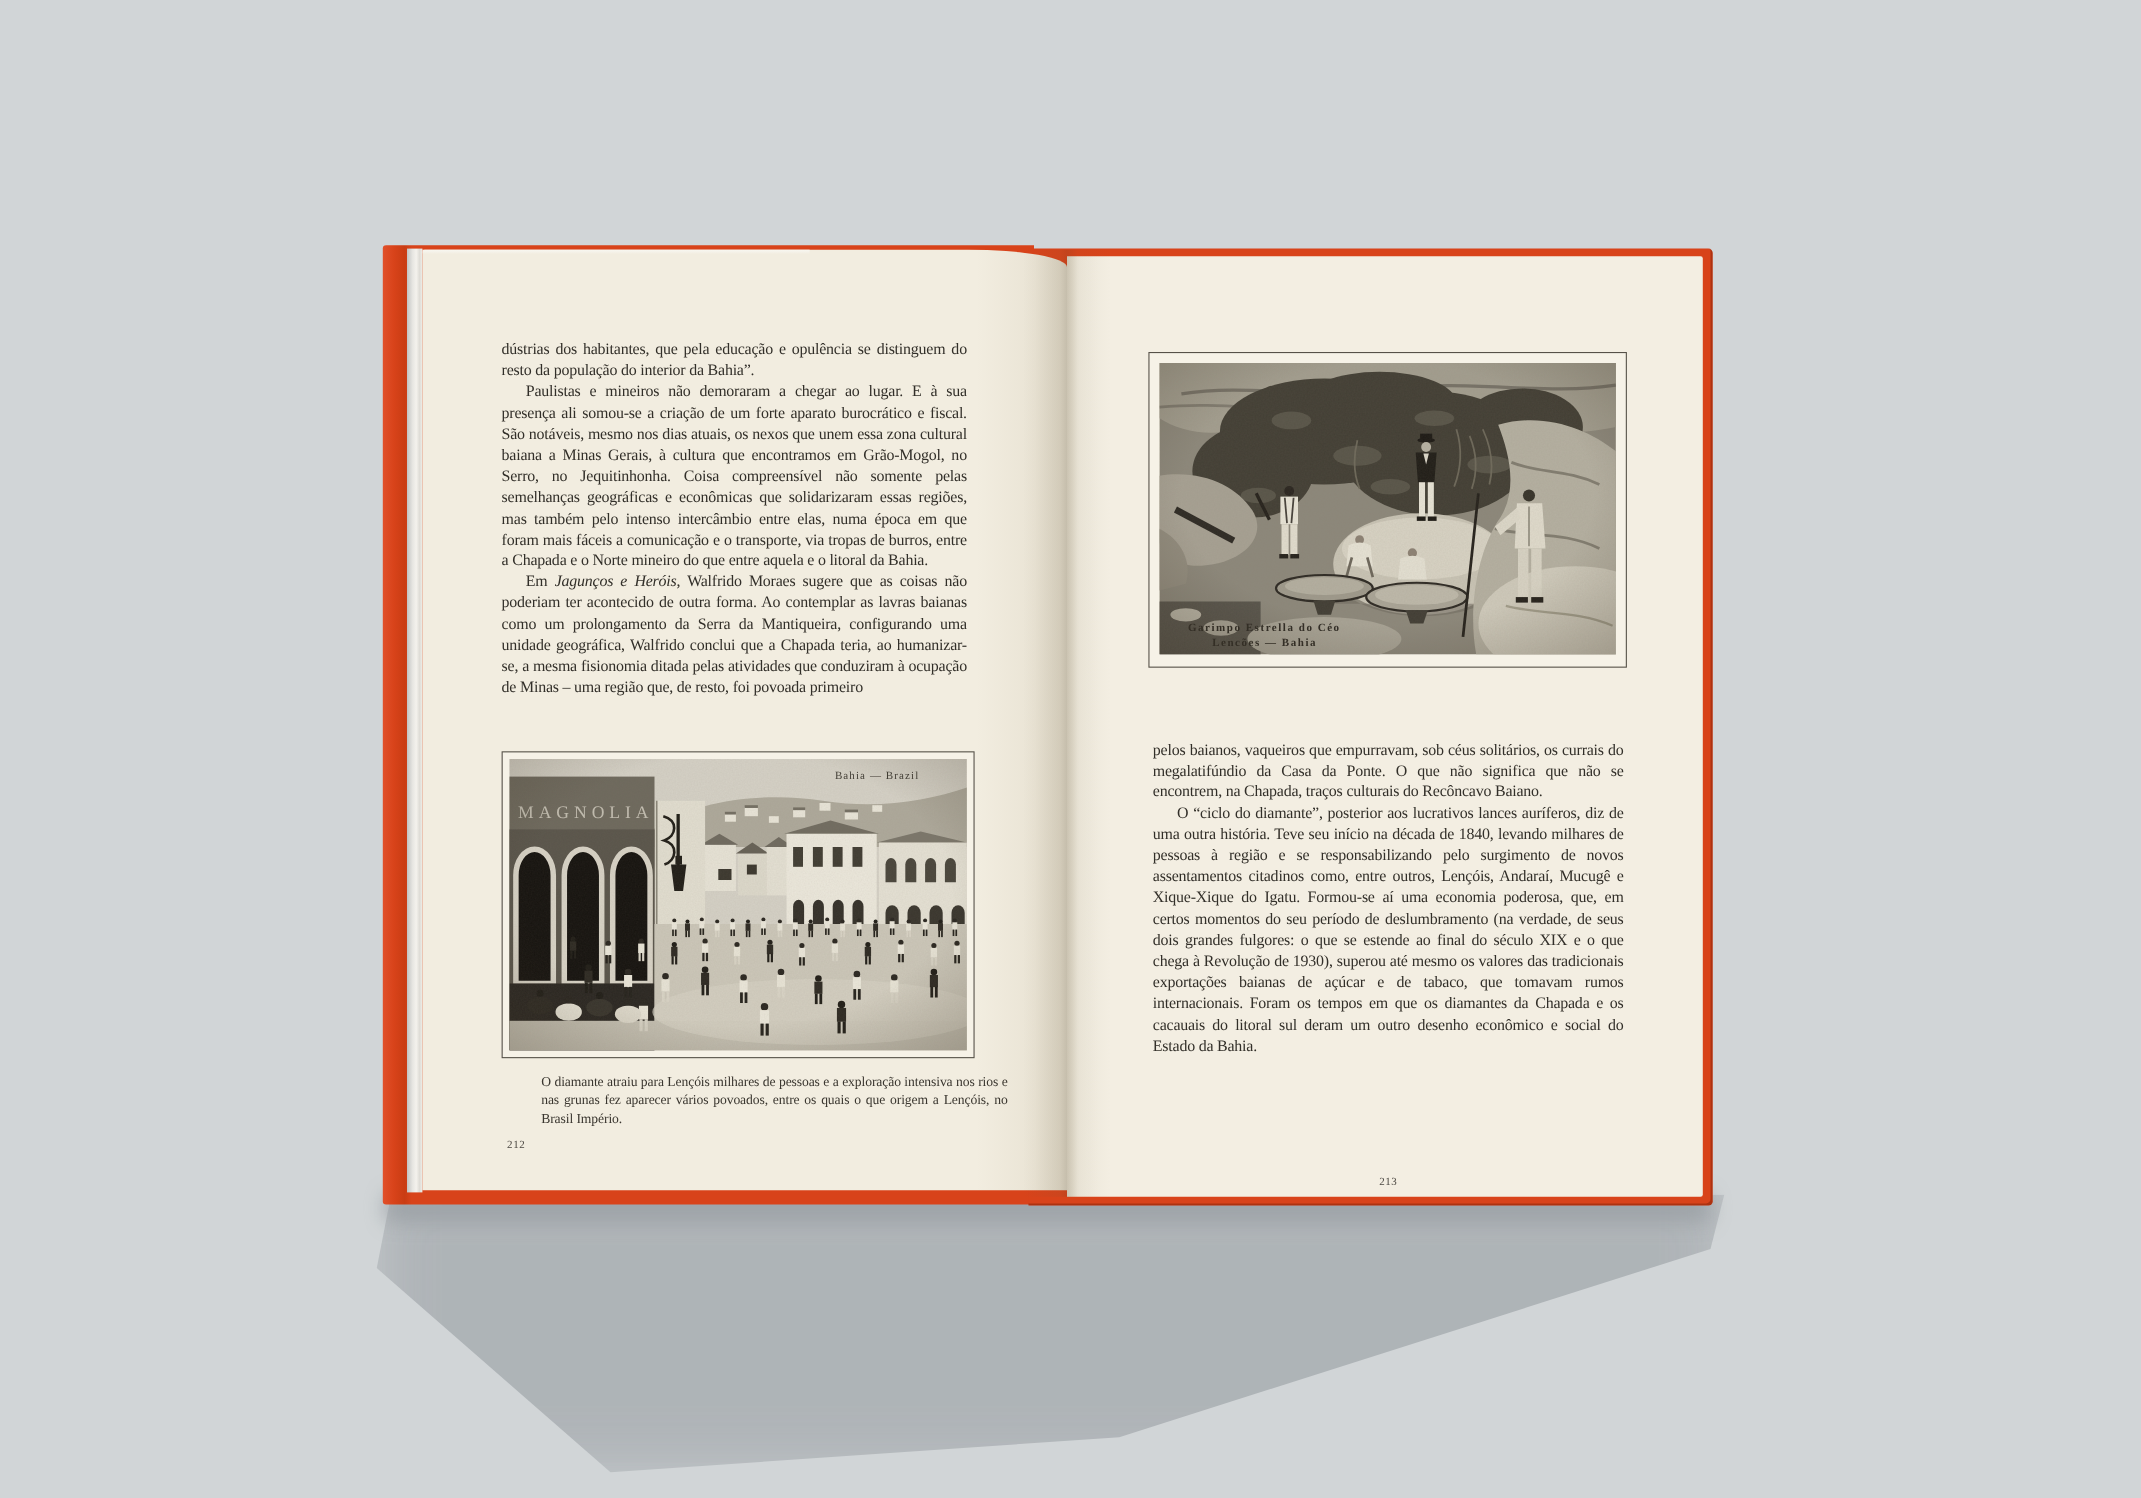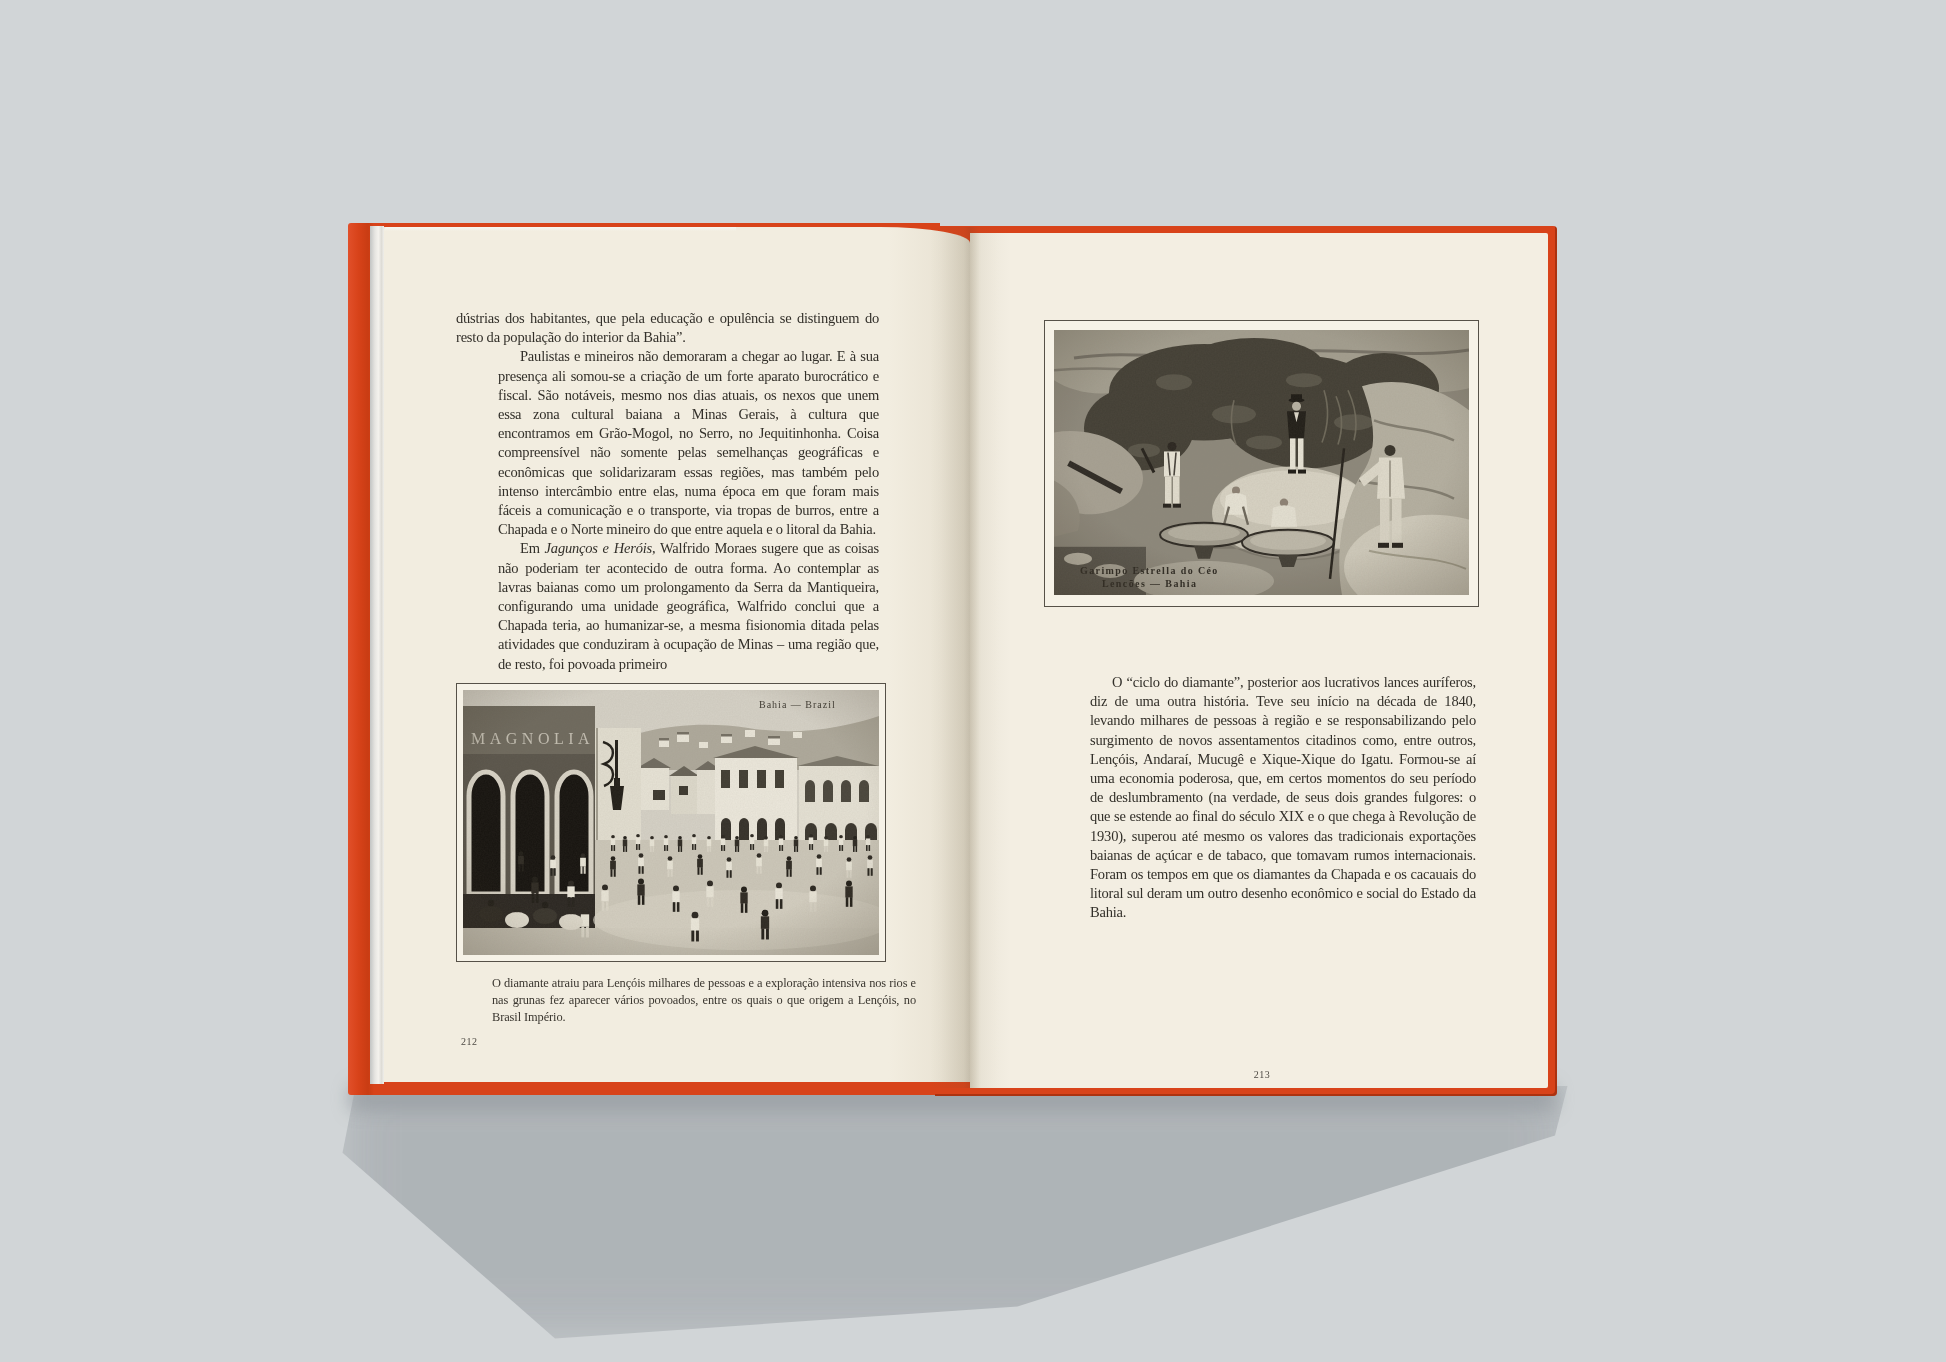--- a/index.html
+++ b/index.html
@@ -30,21 +30,21 @@
   .page-right{position:absolute;left:970px;top:233px;width:578px;height:855px;
     background:linear-gradient(to right,#e3dccb 0%,#efeadd 2%,#f3eee2 5%,#f3eee2 100%);
     border-radius:0 2px 2px 0;}
   .gutter-shade{position:absolute;left:930px;top:227px;width:80px;height:861px;pointer-events:none;
     background:linear-gradient(to right,rgba(101,88,60,0) 0%,rgba(101,88,60,.10) 42%,rgba(80,68,45,.16) 50%,rgba(101,88,60,.05) 62%,rgba(101,88,60,0) 100%);}
 
   
   .body-text{position:absolute;color:#322f29;font-size:14.5px;line-height:19.2px;
     letter-spacing:-0.2px;text-align:justify;hyphens:auto;}
   .body-text p{margin:0;}
-  .body-text p.indent{text-indent:22px;margin-left:42px;}
+  .body-text p.indent{text-indent:22px;}
   .lp-text{left:72px;top:82px;width:423px;}
   .rp-text{left:78px;top:440px;width:428px;}
   .caption{position:absolute;color:#3a362f;font-size:12.4px;line-height:17px;letter-spacing:-0.1px;}
   .lp-caption{left:72px;top:748px;width:424px;text-align:justify;margin-left:36px;}
   .rp-caption{left:78px;top:380px;width:424px;}
   .pagenum{position:absolute;font-size:10px;color:#4c4842;letter-spacing:.5px;}
   .lp-pagenum{left:77px;top:809px;}
   .rp-pagenum{left:78px;top:836px;width:428px;text-align:center;}
 
   
@@ -376,20 +376,21 @@
           <text x="26" y="243" font-size="10" letter-spacing="1.4">Garimpo Estrella do Céo</text>
           <text x="48" y="256" font-size="10" letter-spacing="1.4">Lencões — Bahia</text>
         </g>
         <rect width="415" height="264" fill="url(#vig2)"></rect>
         <rect width="415" height="264" filter="url(#grain2)" opacity="0.5"></rect>
       </svg>
     </figure>
 
 
     <div class="body-text rp-text">
+      <p>pelos baianos, vaqueiros que empurravam, sob céus solitários, os currais do megalatifúndio da Casa da Ponte. O que não significa que não se encontrem, na Chapada, traços culturais do Recôncavo Baiano.</p>
       <p class="indent">O “ciclo do diamante”, posterior aos lucrativos lances auríferos, diz de uma outra história. Teve seu início na década de 1840, levando milhares de pessoas à região e se responsabilizando pelo surgimento de novos assentamentos citadinos como, entre outros, Lençóis, Andaraí, Mucugê e Xique-Xique do Igatu. Formou-se aí uma economia poderosa, que, em certos momentos do seu período de deslumbramento (na verdade, de seus dois grandes fulgores: o que se estende ao final do século XIX e o que chega à Revolução de 1930), superou até mesmo os valores das tradicionais exportações baianas de açúcar e de tabaco, que tomavam rumos internacionais. Foram os tempos em que os diamantes da Chapada e os cacauais do litoral sul deram um outro desenho econômico e social do Estado da Bahia.</p>
     </div>
 
     <div class="pagenum rp-pagenum">213</div>
   </div>
 
   <div class="gutter-shade"></div>
 </div>
 
 </body></html>

